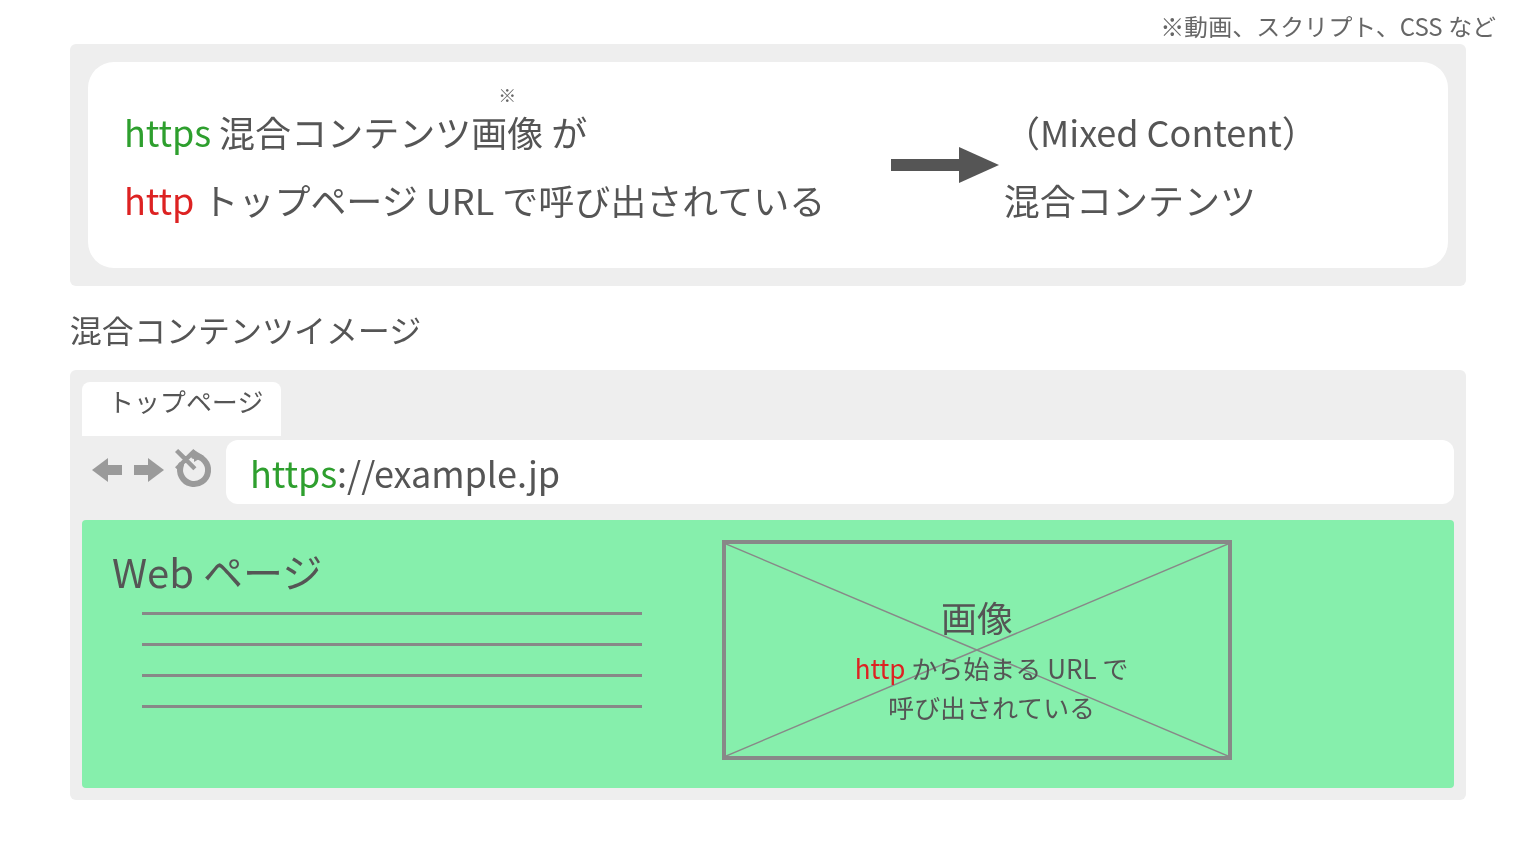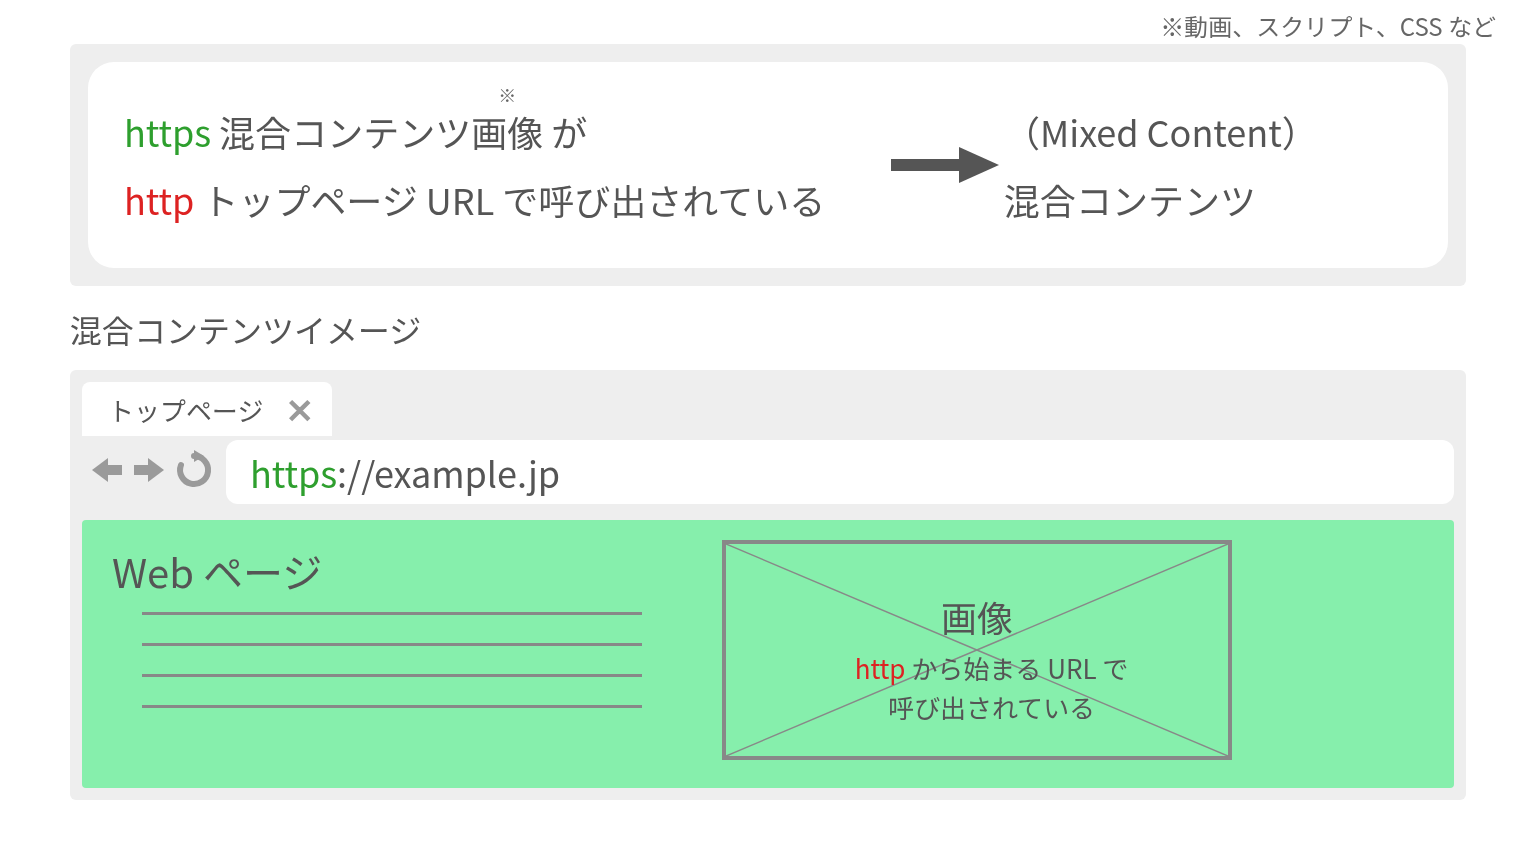--- a/index.html
+++ b/index.html
@@ -106,20 +106,21 @@
     top: 12px;
     height: 54px;
     background: #ffffff;
     border-radius: 8px 8px 0 0;
     display: flex;
     align-items: center;
     padding: 0 18px 0 26px;
     font-size: 26px;
     color: #555;
     gap: 22px;
+    flex-direction: column;
   }
   .tab .close-x {
     color: #9a9a9a;
     font-size: 34px;
     font-weight: bold;
     line-height: 1;
   }
 
   
   .nav-row {

